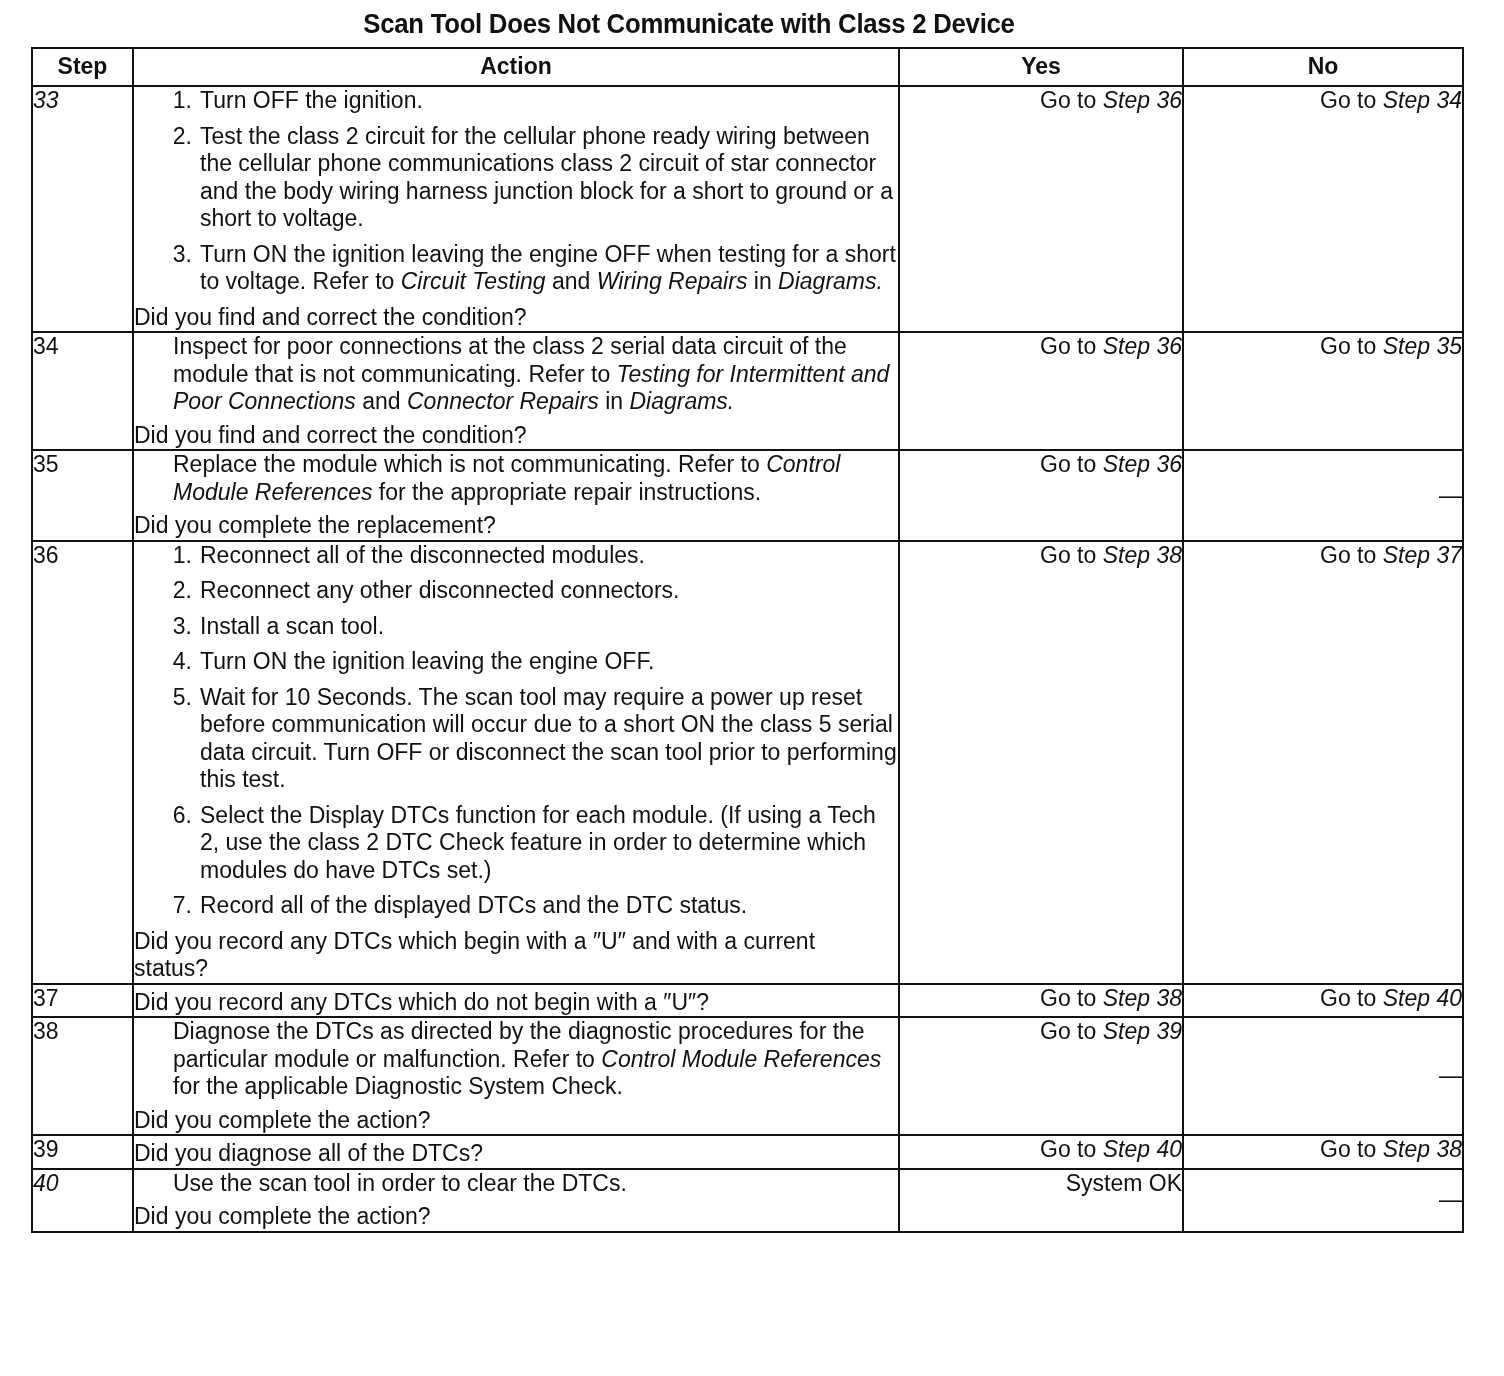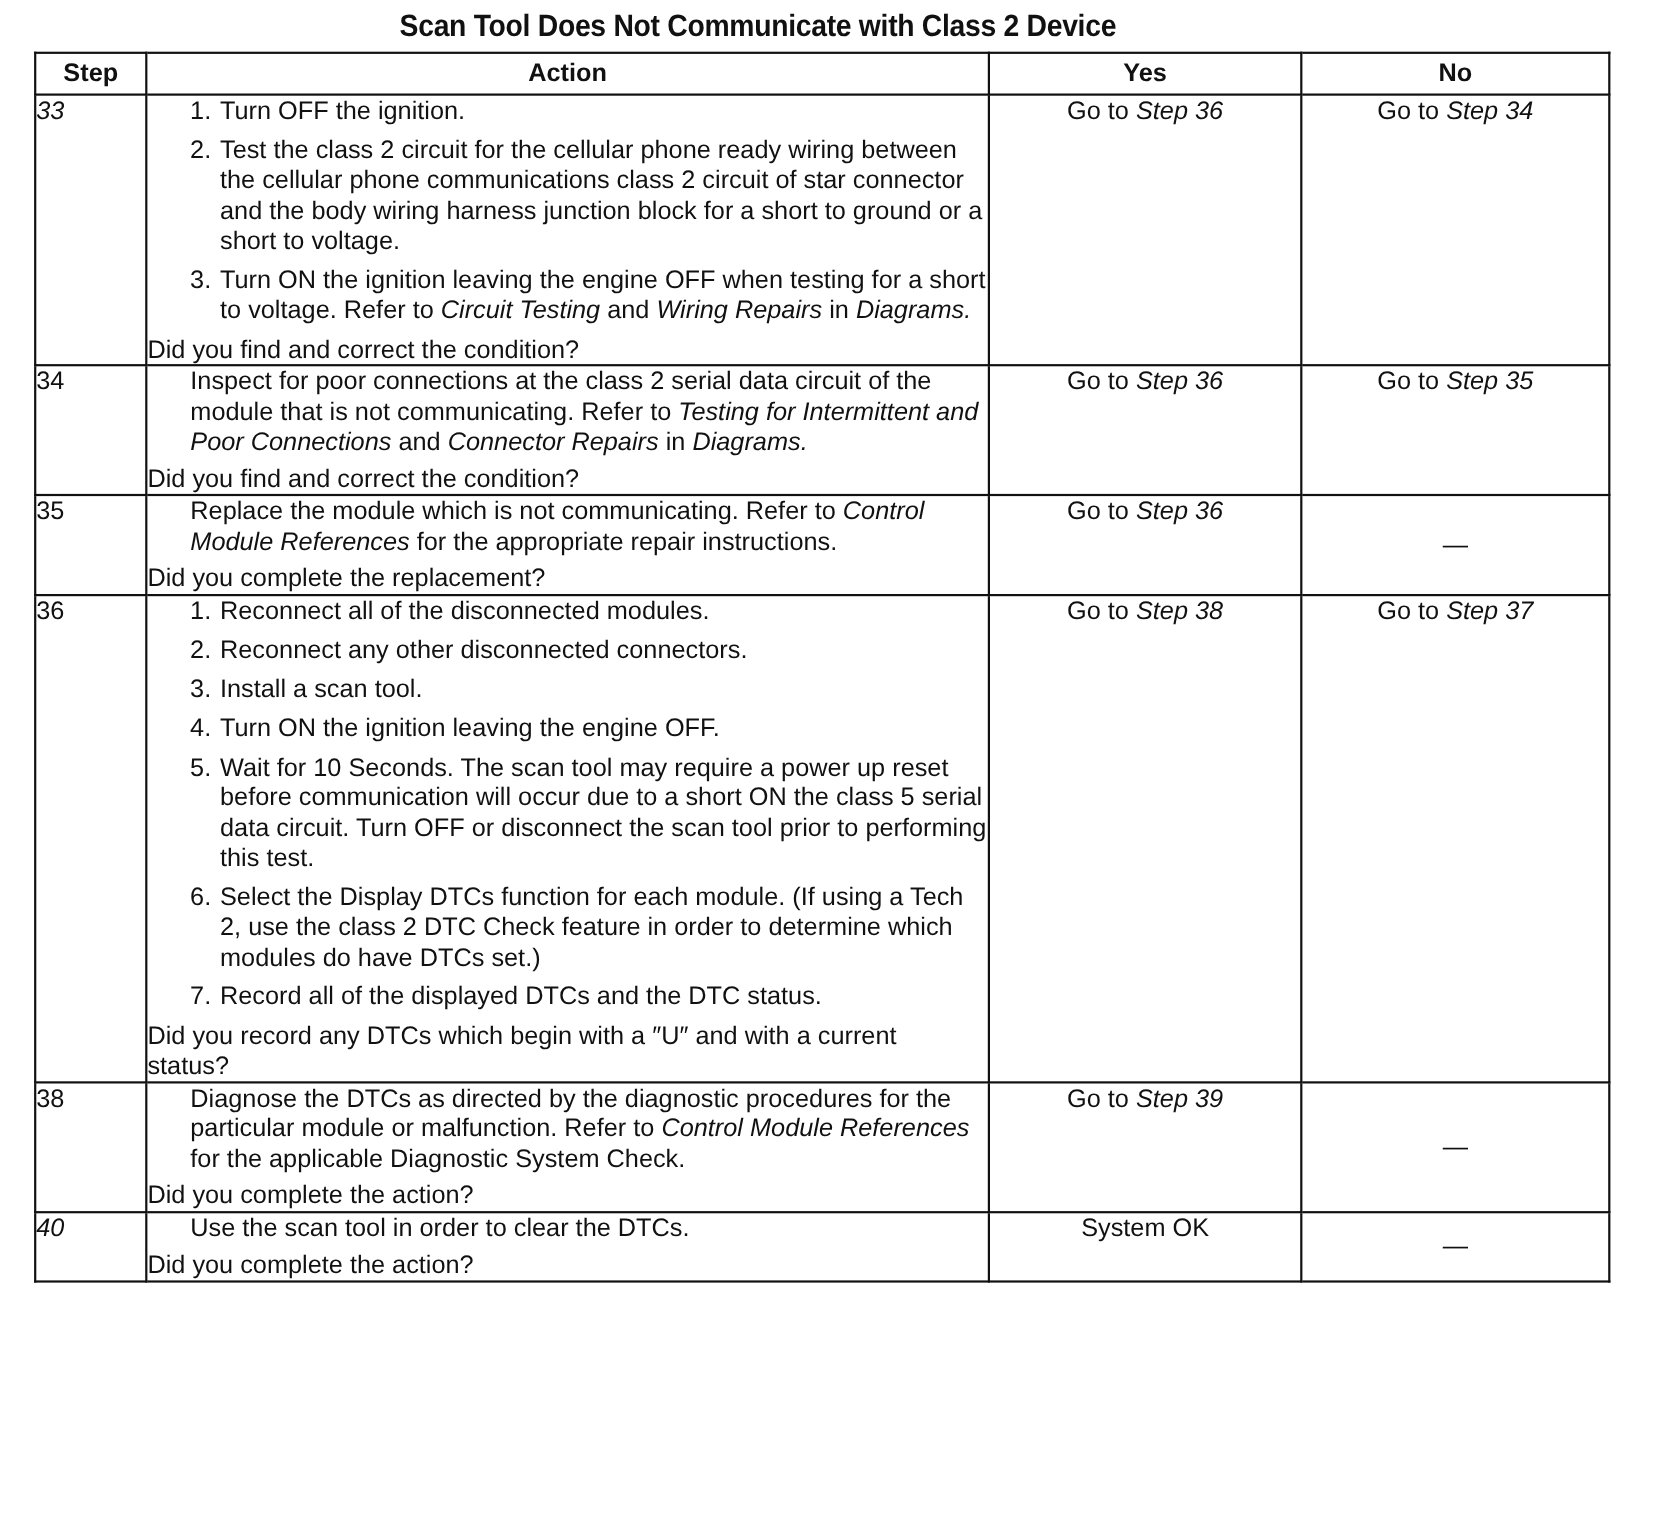--- a/index.html
+++ b/index.html
@@ -27,21 +27,21 @@
   table.diag th {
     font-weight: bold; font-size: 23px; height: 36px; text-align: center;
     vertical-align: middle; padding-top: 0; margin-left: 17px;
   }
   td.step-cell {
     text-align: left; vertical-align: middle; font-size: 23px;
   }
   td.step-cell.italic { font-style: italic; }
   td.action-cell { padding: 6px 10px 4px 12px; }
   td.yes-cell, td.no-cell {
-    text-align: center; vertical-align: bottom; padding-bottom: 6px; position: relative;
+    text-align: right; vertical-align: bottom; padding-bottom: 6px; position: relative;
   }
   td.no-cell.dash-only { vertical-align: middle; padding-bottom: 0; }
   .action-intro { margin: 0 0 6px 0; padding-left: 39px; }
   ol.substeps { margin: 0 0 6px 0; padding: 0; list-style: none; }
   ol.substeps li { display: flex; margin: 0 0 8px 0; }
   ol.substeps li .num { width: 58px; text-align: right; padding-right: 8px; flex: none; }
   ol.substeps li .txt { flex: 1; }
   .question { margin: 4px 4px 0 0; }
   em, i { font-style: italic; }
 </style>
@@ -138,27 +138,43 @@
               <span class="num">7.</span>
               <span class="txt"><span>Record all of the displayed DTCs and the DTC status.</span></span>
             </li>
           </ol>
           <div class="question">Did you record any DTCs which begin with a ″U″ and with a current status?</div>
         </td>
         <td class="yes-cell"><span>Go to </span><em>Step 38</em></td>
         <td class="no-cell"><span>Go to </span><em>Step 37</em></td>
       </tr>
       <tr>
+        <td class="step-cell">37</td>
+        <td class="action-cell">
+          <div class="question">Did you record any DTCs which do not begin with a ″U″?</div>
+        </td>
+        <td class="yes-cell"><span>Go to </span><em>Step 38</em></td>
+        <td class="no-cell"><span>Go to </span><em>Step 40</em></td>
+      </tr>
+      <tr>
         <td class="step-cell">38</td>
         <td class="action-cell">
           <div class="action-intro"><span>Diagnose the DTCs as directed by the diagnostic procedures for the particular module or malfunction. Refer to </span><em>Control Module References</em><span> for the applicable Diagnostic System Check.</span></div>
           <div class="question">Did you complete the action?</div>
         </td>
         <td class="yes-cell"><span>Go to </span><em>Step 39</em></td>
         <td class="no-cell dash-only"><span>—</span></td>
+      </tr>
+      <tr>
+        <td class="step-cell">39</td>
+        <td class="action-cell">
+          <div class="question">Did you diagnose all of the DTCs?</div>
+        </td>
+        <td class="yes-cell"><span>Go to </span><em>Step 40</em></td>
+        <td class="no-cell"><span>Go to </span><em>Step 38</em></td>
       </tr>
       <tr>
         <td class="step-cell italic">40</td>
         <td class="action-cell">
           <div class="action-intro"><span>Use the scan tool in order to clear the DTCs.</span></div>
           <div class="question">Did you complete the action?</div>
         </td>
         <td class="yes-cell"><span>System OK</span></td>
         <td class="no-cell dash-only"><span>—</span></td>
       </tr>

